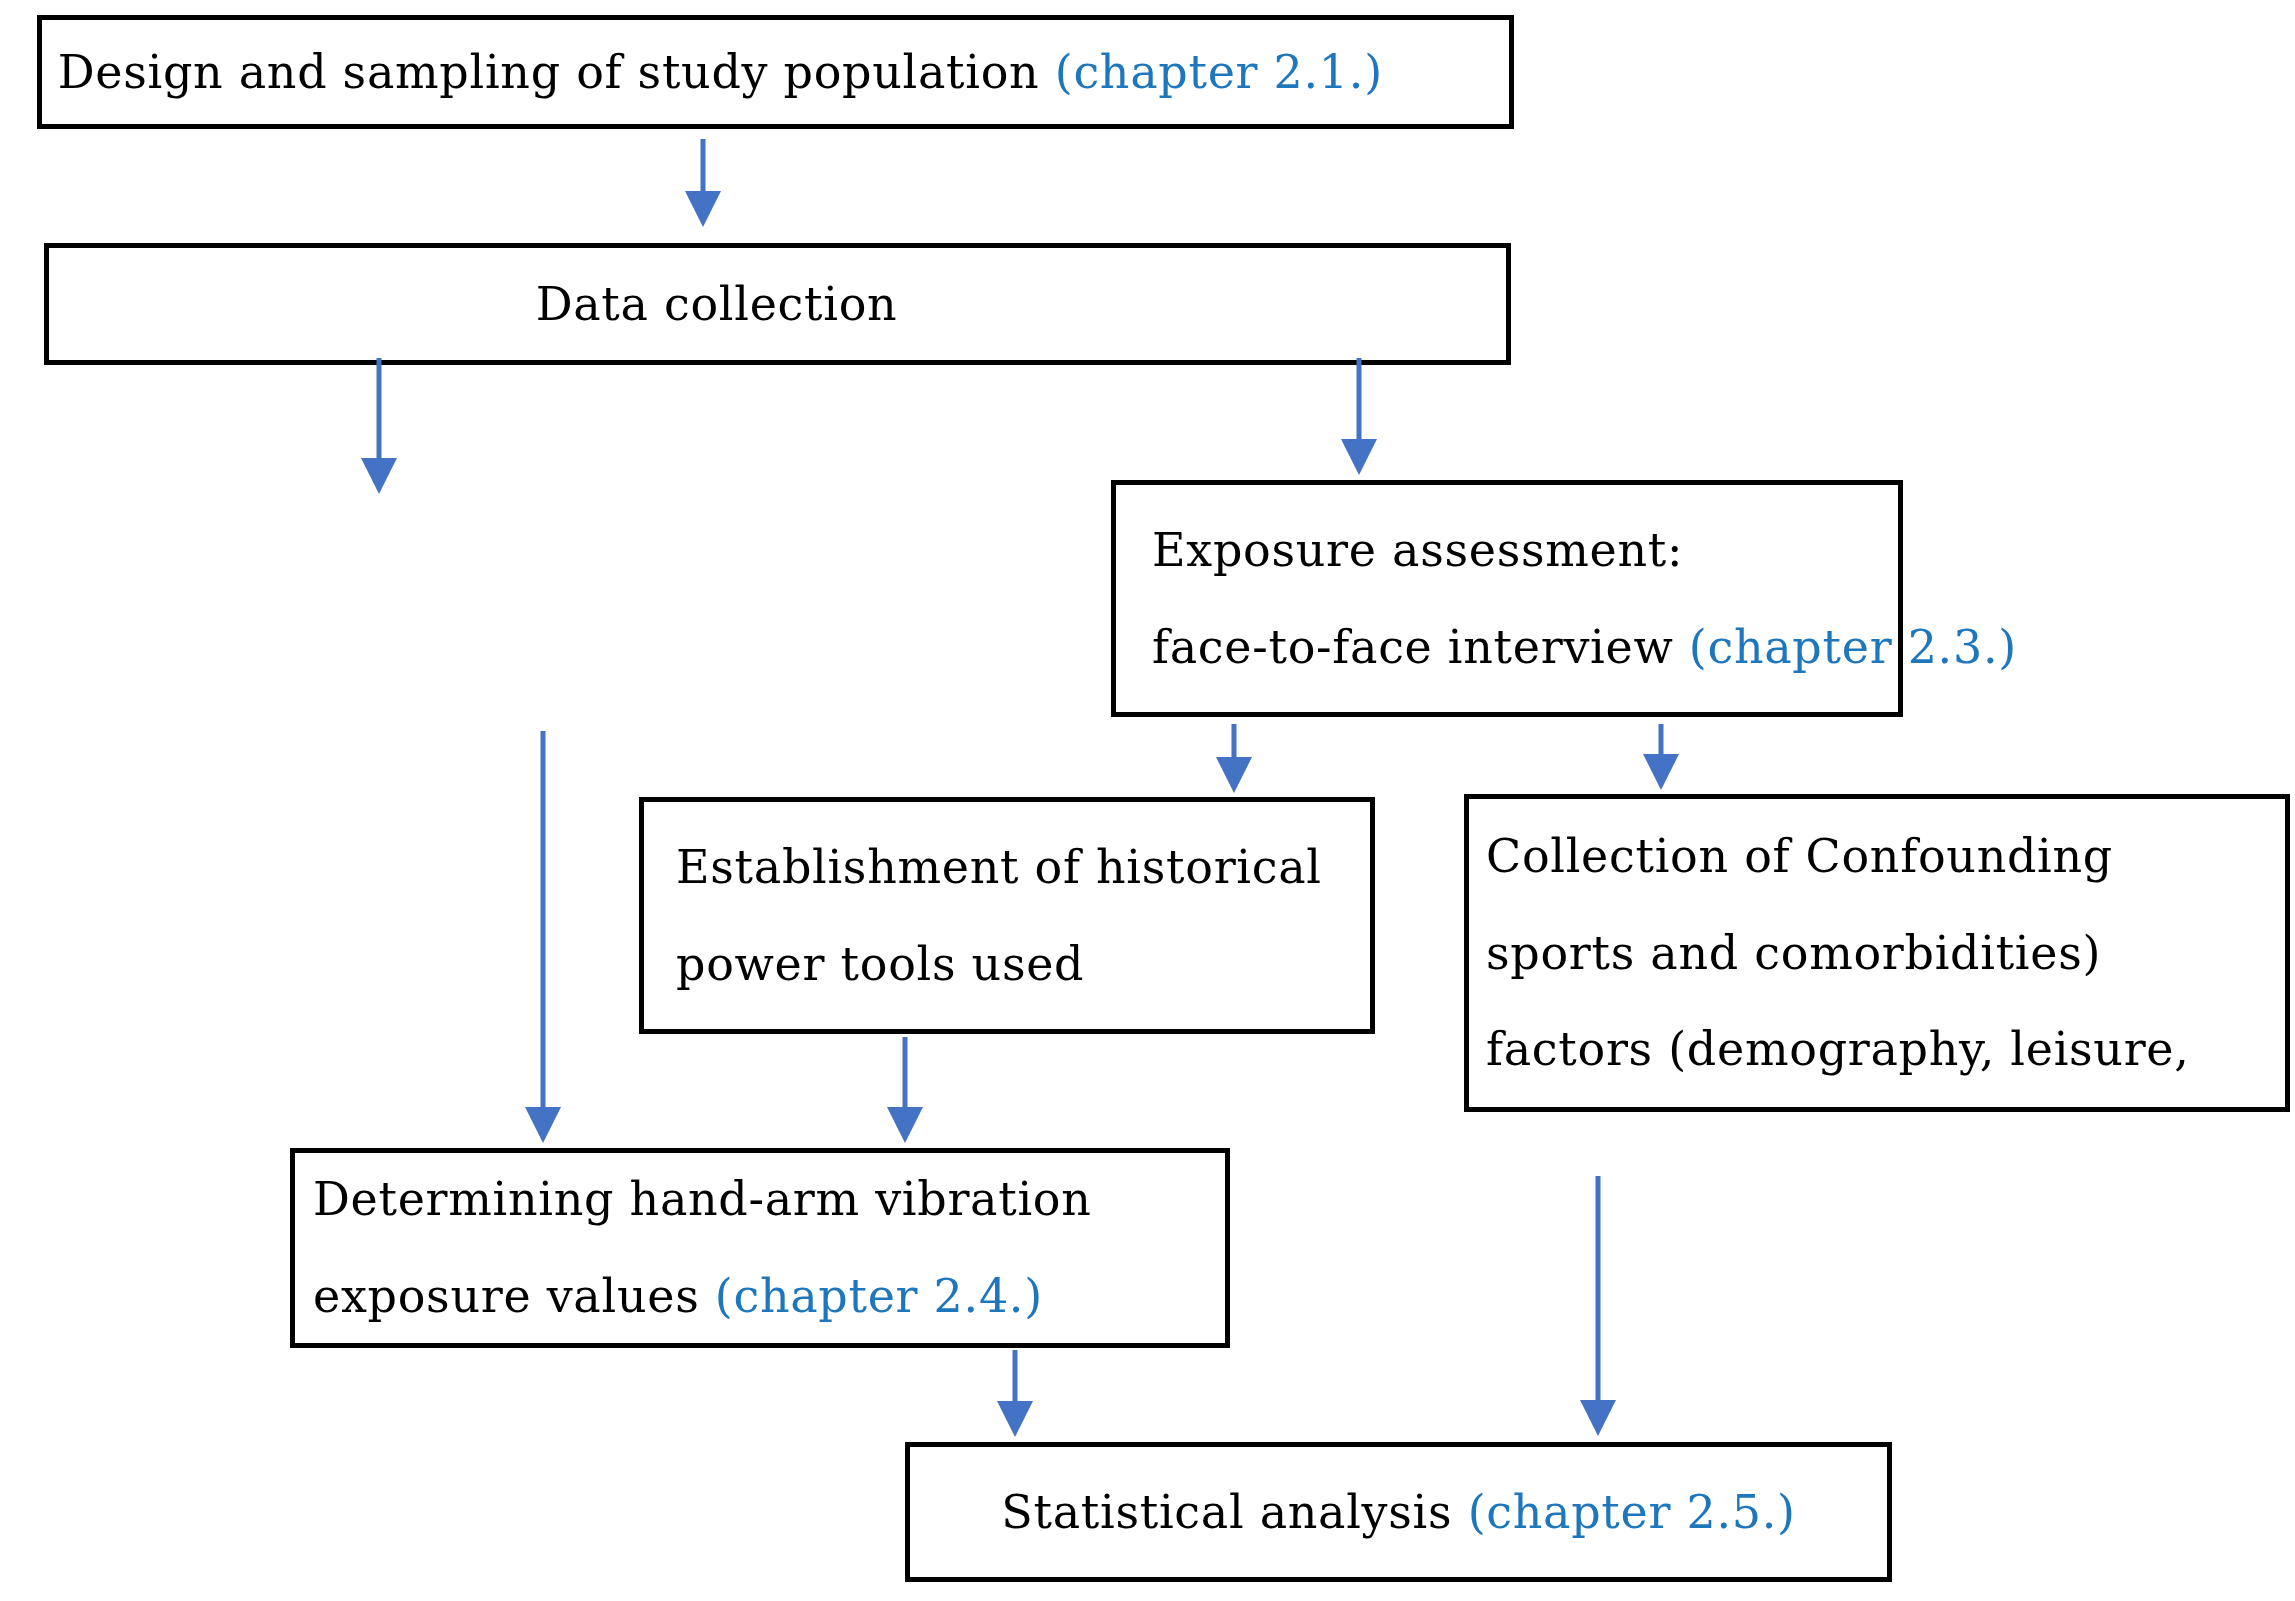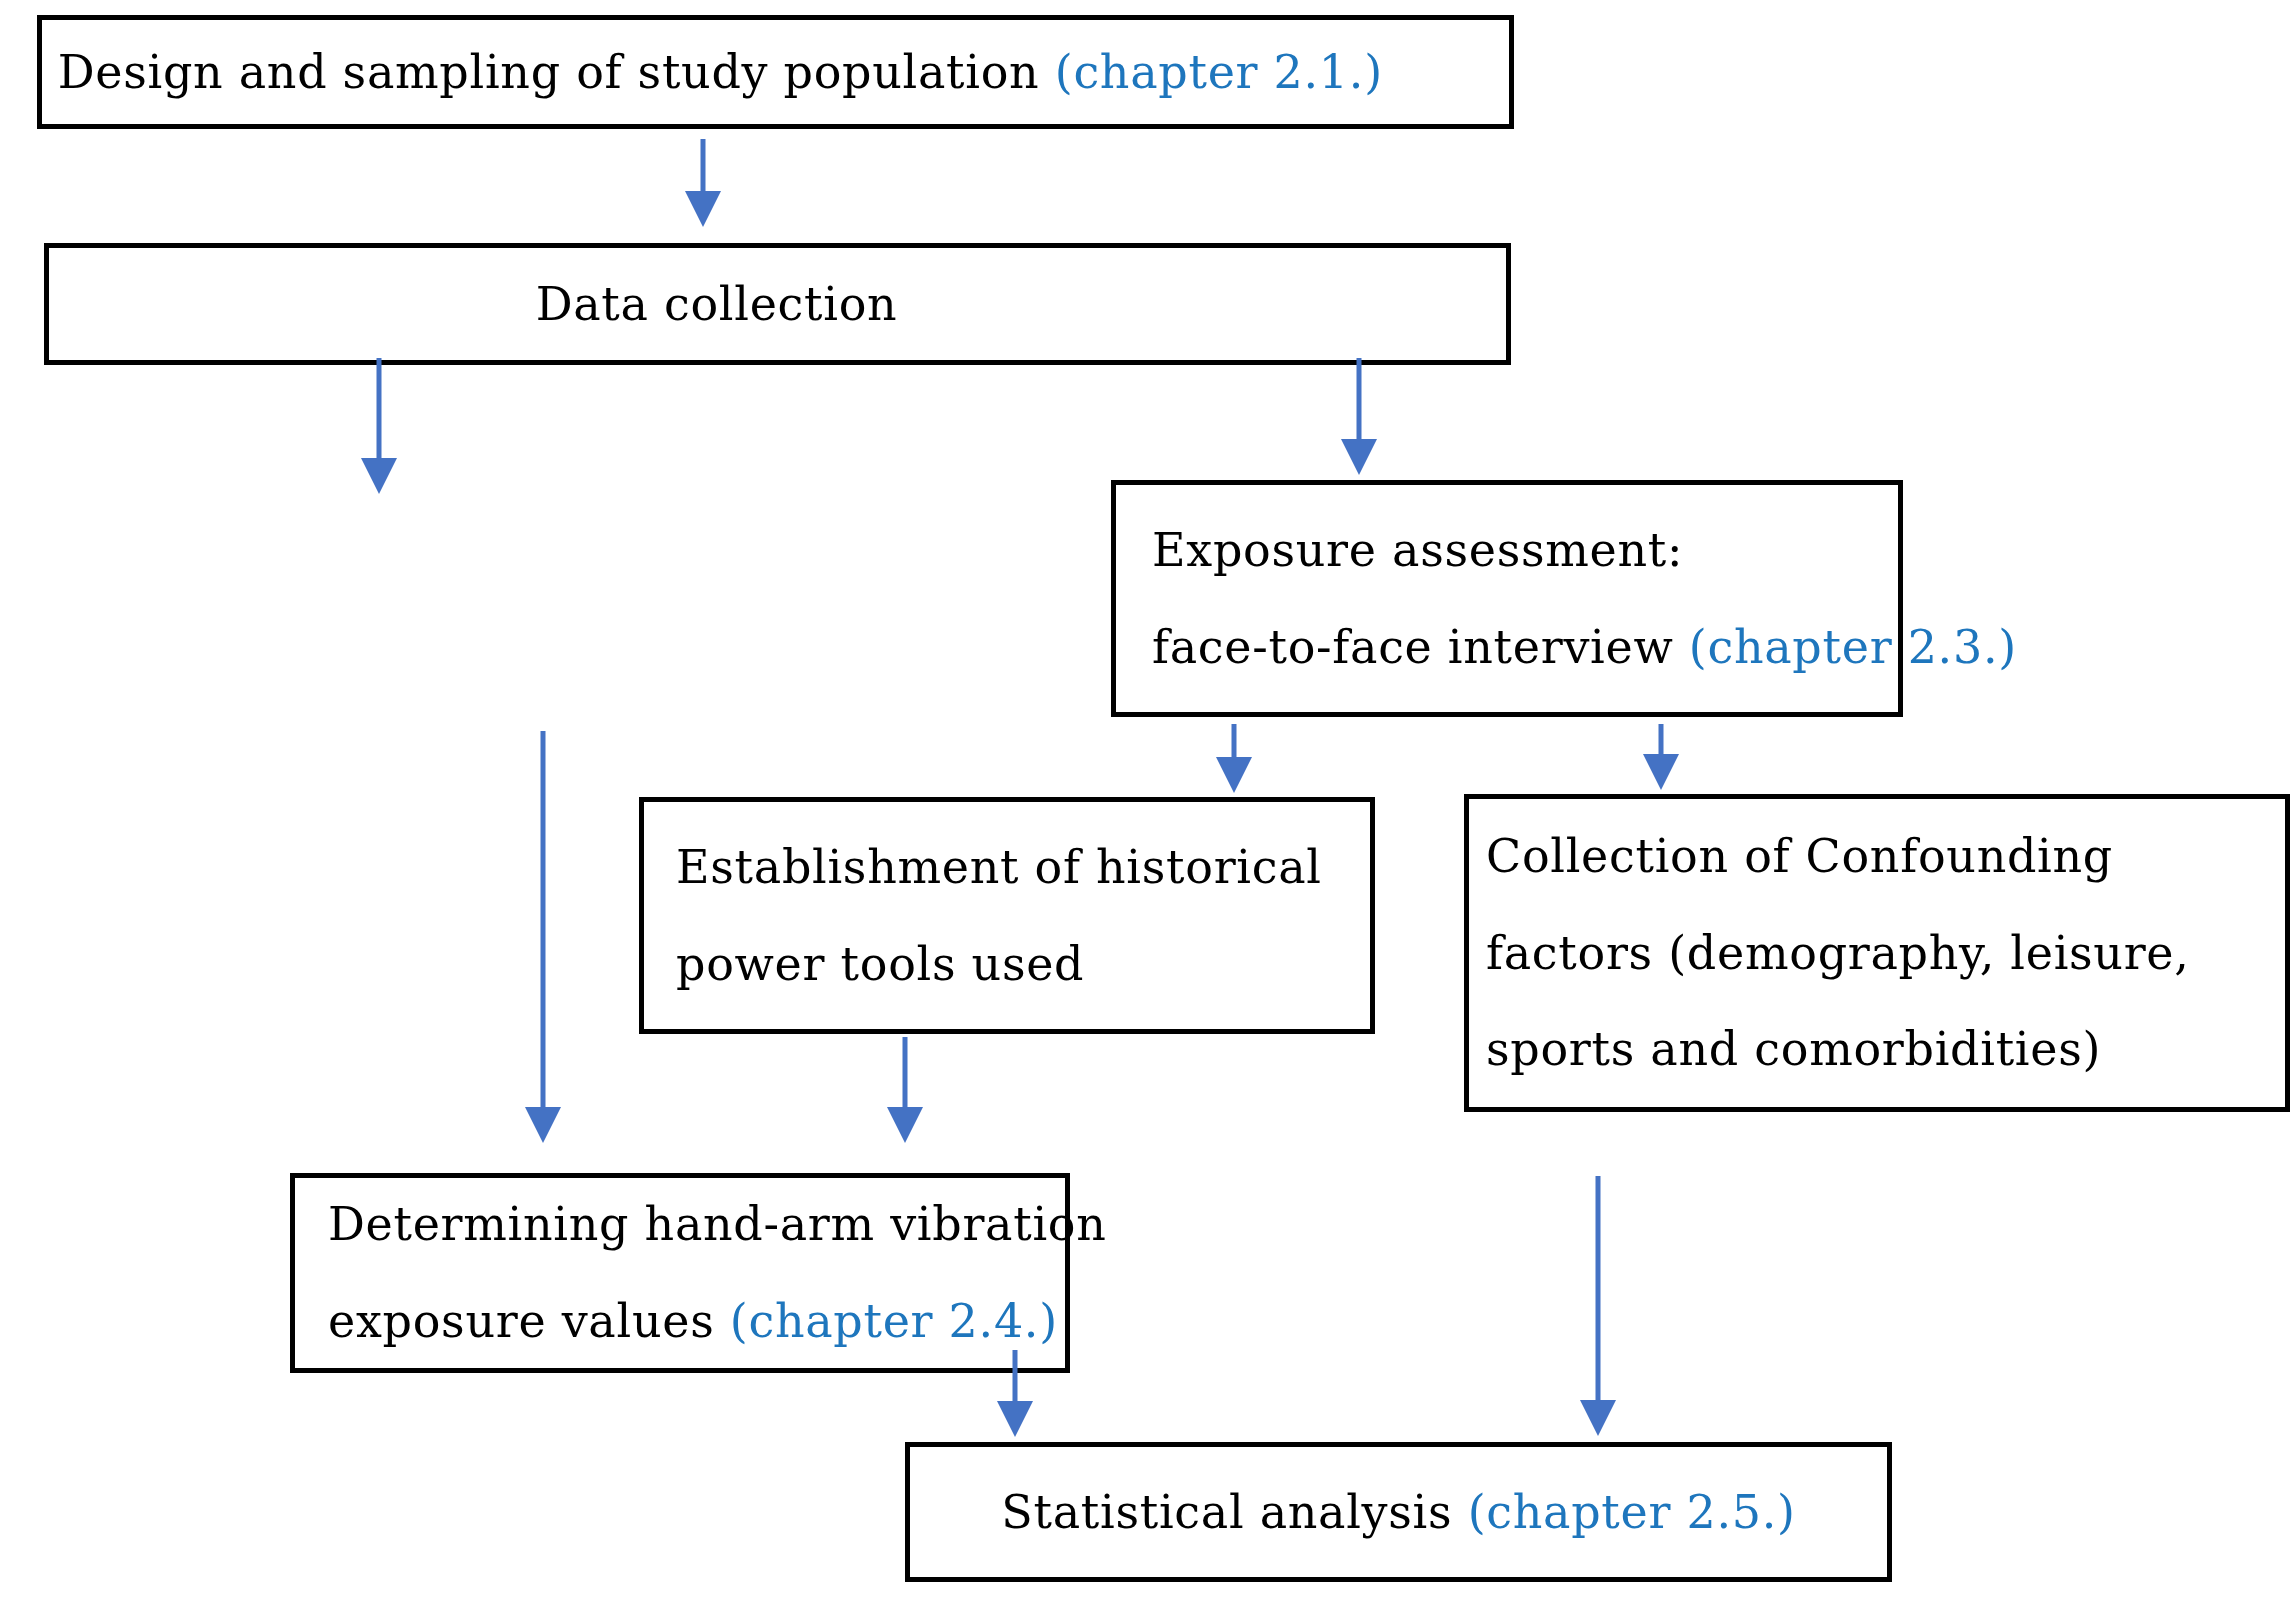--- a/index.html
+++ b/index.html
@@ -33,21 +33,21 @@
   .box .line{display:block;}
   .ref{color:var(--link-blue);}
   .centered{align-items:center;}
   #b1{left:37px;top:15px;width:1477px;height:114px;padding-left:15.7px;}
   #b2{left:44px;top:243px;width:1467px;height:122px;}
   #b2 .line{position:relative;left:-61px;}
   #b3{left:18px;top:501px;width:896px;height:227px;padding-left:31px;}
   #b4{left:1111px;top:480px;width:792px;height:237px;padding-left:36px;}
   #b5{left:639px;top:797px;width:736px;height:237px;padding-left:32px;}
   #b6{left:1464px;top:794px;width:826px;height:318px;padding-left:17px;}
-  #b7{left:290px;top:1148px;width:780px;height:200px;padding-left:33px;margin-top:25px;}
+  #b7{left:290px;top:1148px;width:940px;height:200px;padding-left:18px;}
   #b8{left:905px;top:1442px;width:987px;height:140px;}
   .arrow{position:absolute;width:40px;}
   .arrow .shaft{
     position:absolute;top:0;bottom:31px;left:50%;
     width:5px;transform:translateX(-50%);
     background:var(--arrow-blue);
   }
   .arrow .head{
     position:absolute;bottom:0;left:50%;
     transform:translateX(-50%);
@@ -86,22 +86,22 @@
     <span class="line"><span>face-to-face interview </span><span class="ref">(chapter 2.3.)</span></span>
   </div>
 
   <div class="box" id="b5">
     <span class="line"><span>Establishment of historical</span></span>
     <span class="line"><span>power tools used</span></span>
   </div>
 
   <div class="box" id="b6">
     <span class="line"><span>Collection of Confounding</span></span>
+    <span class="line"><span>sports and comorbidities)</span></span>
     <span class="line"><span>factors (demography, leisure,</span></span>
-    <span class="line"><span>sports and comorbidities)</span></span>
   </div>
 
   <div class="box" id="b7">
     <span class="line"><span>Determining hand-arm vibration</span></span>
     <span class="line"><span>exposure values </span><span class="ref">(chapter 2.4.)</span></span>
   </div>
 
   <div class="box centered" id="b8">
     <span class="line"><span>Statistical analysis </span><span class="ref">(chapter 2.5.)</span></span>
   </div>

